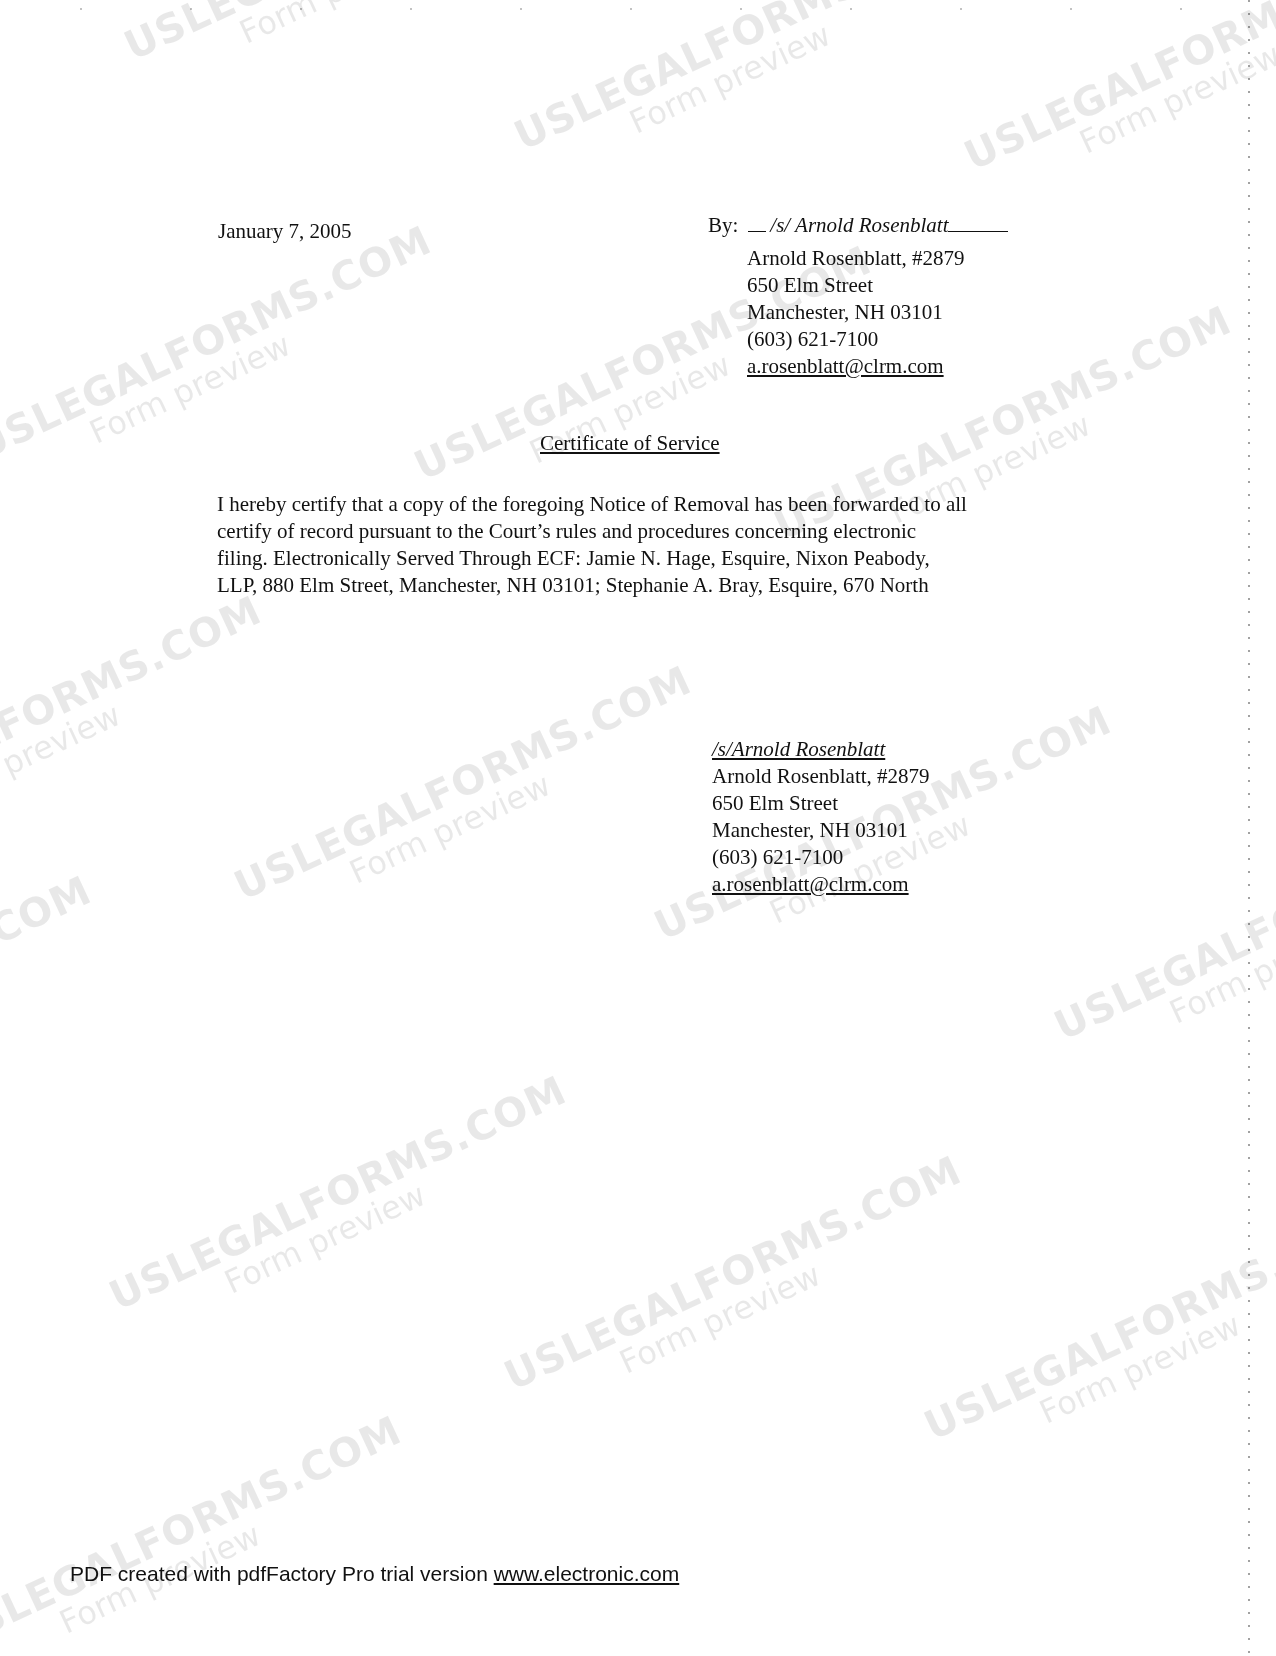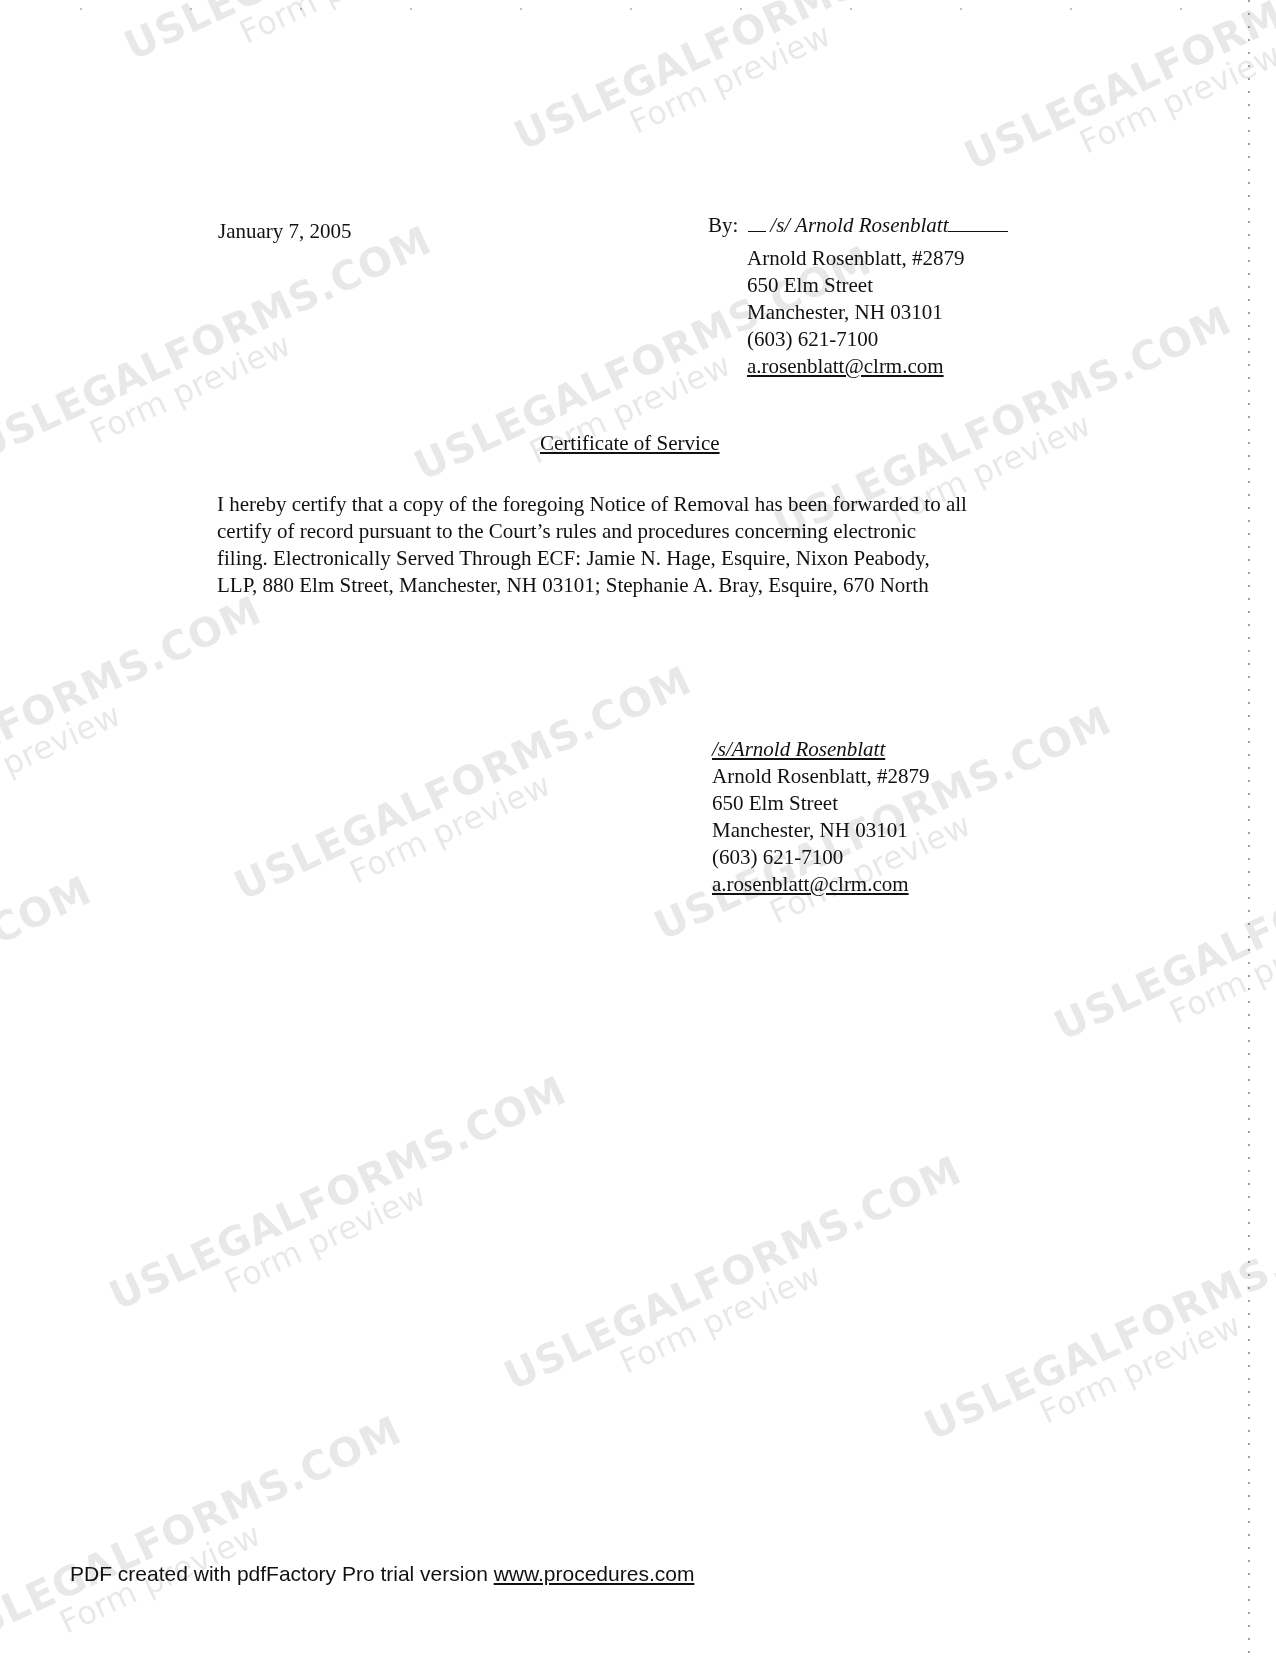--- a/index.html
+++ b/index.html
@@ -124,15 +124,15 @@
 
   <div class="abs serif addr2">
     <div class="sig2">/s/Arnold Rosenblatt</div>
     <div>Arnold Rosenblatt, #2879</div>
     <div>650 Elm Street</div>
     <div>Manchester, NH 03101</div>
     <div>(603) 621-7100</div>
     <div class="u">a.rosenblatt@clrm.com</div>
   </div>
 
-  <div class="footer"><span>PDF created with pdfFactory Pro trial version </span><a>www.procedures.com</a></div>
+  <div class="footer"><span>PDF created with pdfFactory Pro trial version </span><a>www.electronic.com</a></div>
 
 </div>
 
 </body></html>

